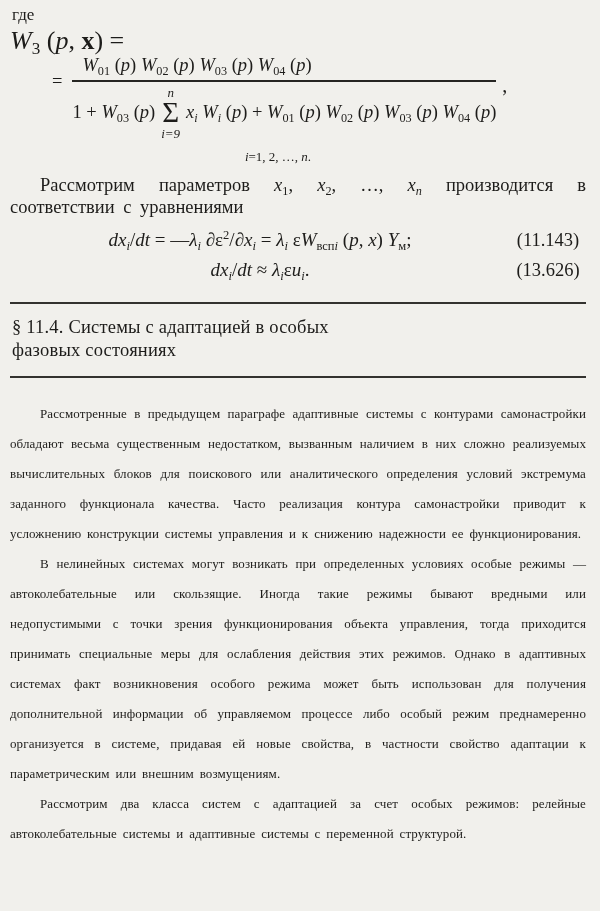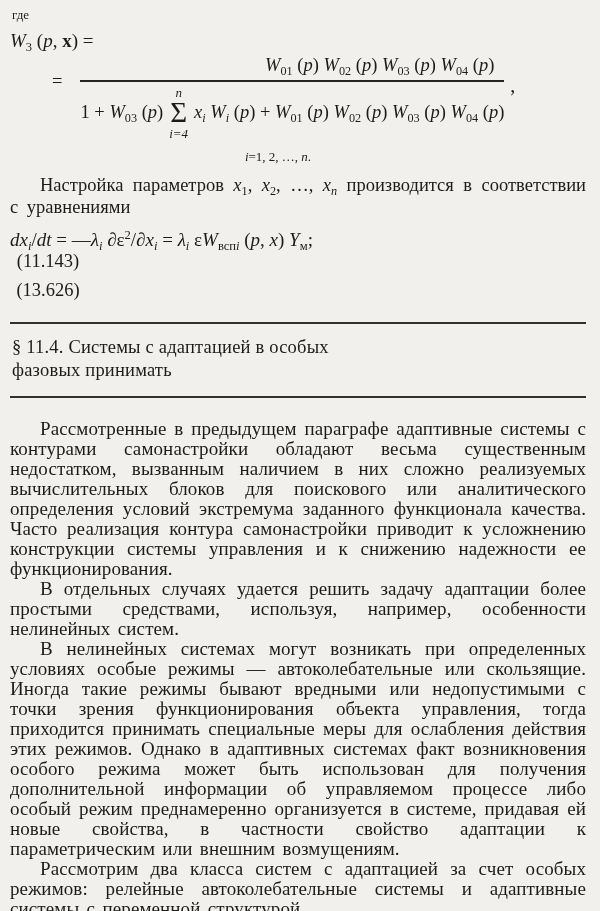--- a/index.html
+++ b/index.html
@@ -12,31 +12,31 @@
   .page {
     box-sizing: border-box;
     width: 600px; height: 911px;
     padding: 3px 14px 0 10px;
   }
   .it { font-style: italic; }
   .bd { font-weight: bold; }
   sub { font-size: 66%; vertical-align: -0.3em; line-height: 0; }
   sup { font-size: 66%; vertical-align: 0.55em; line-height: 0; }
 
-  .where { font-size: 13px; line-height: 23px; margin-left: 2px; }
-  .formula-lhs { font-size: 19px; line-height: 24px; margin: 3px 0 0 0; }
+  .where { font-size: 17px; line-height: 23px; margin-left: 2px; }
+  .formula-lhs { font-size: 26px; line-height: 24px; margin: 3px 0 0 0; }
 
   .formula-row {
     display: flex; align-items: center;
     margin: 2px 0 0 42px;
     font-size: 18.5px;
     white-space: nowrap;
   }
   .eq-prefix { margin-right: 10px; transform: translateY(-16px); }
-  .fraction { display: inline-block; text-align: right; margin-left: 8px; }
+  .fraction { display: inline-block; text-align: left; }
   .numerator { padding: 0 10px 4px 10px; }
   .frac-bar { height: 2px; background: #262522; }
   .denominator {
     display: flex; align-items: center; justify-content: center;
     padding-top: 4px;
   }
   .sum {
     display: inline-flex; flex-direction: column; align-items: center;
     line-height: 1; margin: 0 6px;
   }
@@ -51,40 +51,40 @@
     font-size: 18.5px; line-height: 22px;
     text-align: justify; text-indent: 30px;
     word-spacing: 4px;
     margin-top: 9px;
   }
 
   .eq-row {
     display: flex; align-items: baseline;
     font-size: 19px; white-space: nowrap;
   }
-  .eq-row-1 { margin-top: 11px; flex-direction: column; }
+  .eq-row-1 { margin-top: 11px; }
   .eq-row-2 { margin-top: 8px; }
   .eq-body { flex: 1; text-align: center; }
   .eq-num { width: 76px; text-align: center; font-size: 18.5px; }
 
   .rule { height: 2px; background: #33322f; margin: 0; }
   .rule-top { margin-top: 21px; }
   .rule-bottom { margin-top: 13px; }
 
   .section-heading {
     font-weight: normal;
     font-size: 18.5px; line-height: 23.5px;
     margin: 12px 0 0 2px;
     letter-spacing: 0.2px;
   }
 
   .body-text { margin-top: 21px; }
   .body-text p {
     margin: 0;
-    font-size: 19px; line-height: 20px;
+    font-size: 13px; line-height: 30px;
     text-align: justify; text-indent: 30px;
     word-spacing: 2.5px; letter-spacing: 0.1px;
     hyphens: auto; -webkit-hyphens: auto;
   }
 </style>
 </head>
 <body>
 
 <div class="page">
 
@@ -95,50 +95,50 @@
   <div class="formula-row">
     <span class="eq-prefix">=</span>
     <span class="fraction">
       <span class="numerator" style="display:block"><span class="it">W</span><sub>01</sub><span> (</span><span class="it">p</span><span>) </span><span class="it">W</span><sub>02</sub><span> (</span><span class="it">p</span><span>) </span><span class="it">W</span><sub>03</sub><span> (</span><span class="it">p</span><span>) </span><span class="it">W</span><sub>04</sub><span> (</span><span class="it">p</span><span>)</span></span>
       <span class="frac-bar" style="display:block"></span>
       <span class="denominator">
         <span><span>1 + </span><span class="it">W</span><sub>03</sub><span> (</span><span class="it">p</span><span>)</span></span>
         <span class="sum">
           <span class="sum-top">n</span>
           <span class="sum-sym">Σ</span>
-          <span class="sum-bottom">i=4</span>
+          <span class="sum-bottom">i=9</span>
         </span>
         <span><span class="it">x</span><sub class="it">i</sub><span> </span><span class="it">W</span><sub class="it">i</sub><span> (</span><span class="it">p</span><span>) + </span><span class="it">W</span><sub>01</sub><span> (</span><span class="it">p</span><span>) </span><span class="it">W</span><sub>02</sub><span> (</span><span class="it">p</span><span>) </span><span class="it">W</span><sub>03</sub><span> (</span><span class="it">p</span><span>) </span><span class="it">W</span><sub>04</sub><span> (</span><span class="it">p</span><span>)</span></span>
       </span>
     </span>
     <span class="frac-comma">,</span>
   </div>
 
   <div class="index-line"><span class="it">i</span><span>=1, 2, …, </span><span class="it">n</span><span>.</span></div>
 
-  <div class="tuning-para"><span>Настройка параметров </span><span class="it">x</span><sub>1</sub><span>, </span><span class="it">x</span><sub>2</sub><span>, …, </span><span class="it">x</span><sub class="it">n</sub><span> производится в соответствии с уравнениями</span></div>
+  <div class="tuning-para"><span>Рассмотрим параметров </span><span class="it">x</span><sub>1</sub><span>, </span><span class="it">x</span><sub>2</sub><span>, …, </span><span class="it">x</span><sub class="it">n</sub><span> производится в соответствии с уравнениями</span></div>
 
   <div class="eq-row eq-row-1">
     <span class="eq-body"><span class="it">dx</span><sub class="it">i</sub><span>/</span><span class="it">dt</span><span> = —</span><span class="it">λ</span><sub class="it">i</sub><span> ∂ε</span><sup>2</sup><span>/∂</span><span class="it">x</span><sub class="it">i</sub><span> = </span><span class="it">λ</span><sub class="it">i</sub><span> ε</span><span class="it">W</span><sub>всп</sub><sub class="it">i</sub><span> (</span><span class="it">p</span><span>, </span><span class="it">x</span><span>) </span><span class="it">Y</span><sub>м</sub><span>;</span></span>
     <span class="eq-num">(11.143)</span>
   </div>
 
   <div class="eq-row eq-row-2">
+    <span class="eq-body"><span class="it">dx</span><sub class="it">i</sub><span>/</span><span class="it">dt</span><span> ≈ </span><span class="it">λ</span><sub class="it">i</sub><span>ε</span><span class="it">u</span><sub class="it">i</sub><span>.</span></span>
     <span class="eq-num">(13.626)</span>
   </div>
 
   <div class="rule rule-top"></div>
 
   <div class="section-heading">
     <div>§ 11.4. Системы с адаптацией в особых</div>
-    <div>фазовых принимать</div>
+    <div>фазовых состояниях</div>
   </div>
 
   <div class="rule rule-bottom"></div>
 
   <div class="body-text">
     <p>Рассмотренные в предыдущем параграфе адаптивные системы с контурами самонастройки обладают весьма существенным недостатком, вызванным наличием в них сложно реализуемых вычислительных блоков для поискового или аналитического определения условий экстремума заданного функционала качества. Часто реализация контура самонастройки приводит к усложнению конструкции системы управления и к снижению надежности ее функционирования.</p>
-    <p>В отдельных случаях удается решить задачу адаптации более простыми средствами, используя, например, особенности нелинейных систем.</p>
     <p>В нелинейных системах могут возникать при определенных условиях особые режимы — автоколебательные или скользящие. Иногда такие режимы бывают вредными или недопустимыми с точки зрения функционирования объекта управления, тогда приходится принимать специальные меры для ослабления действия этих режимов. Однако в адаптивных системах факт возникновения особого режима может быть использован для получения дополнительной информации об управляемом процессе либо особый режим преднамеренно организуется в системе, придавая ей новые свойства, в частности свойство адаптации к параметрическим или внешним возмущениям.</p>
     <p>Рассмотрим два класса систем с адаптацией за счет особых режимов: релейные автоколебательные системы и адаптивные системы с переменной структурой.</p>
   </div>
 
 </div>
 
 </body></html>

